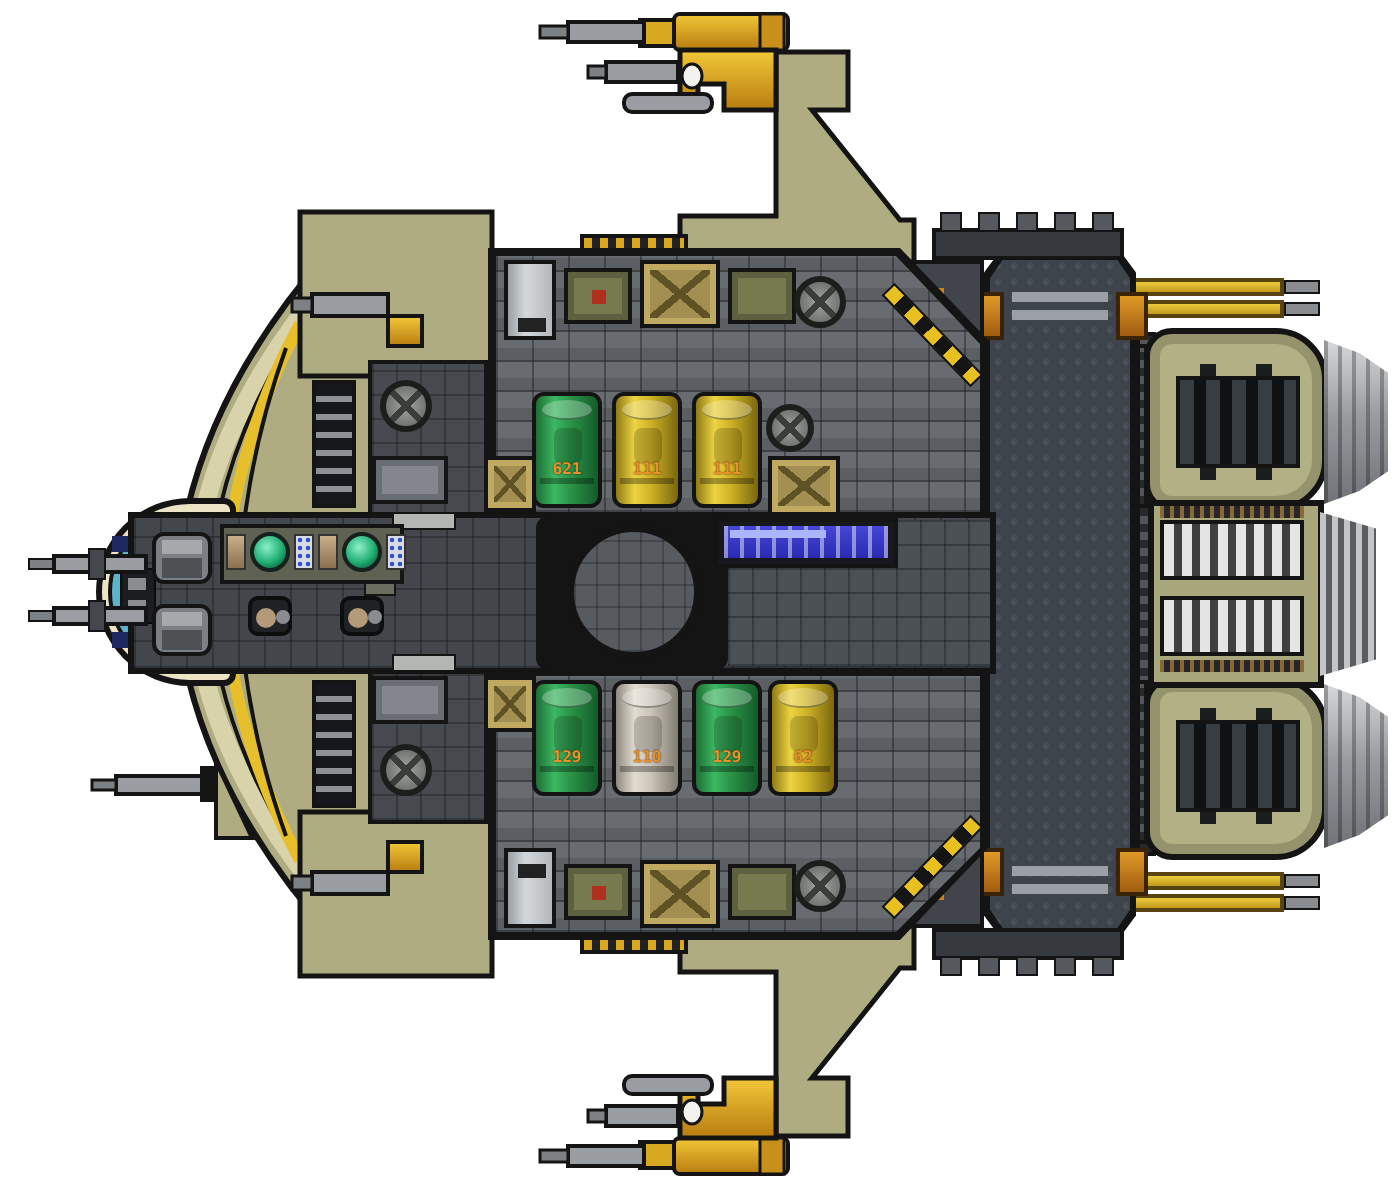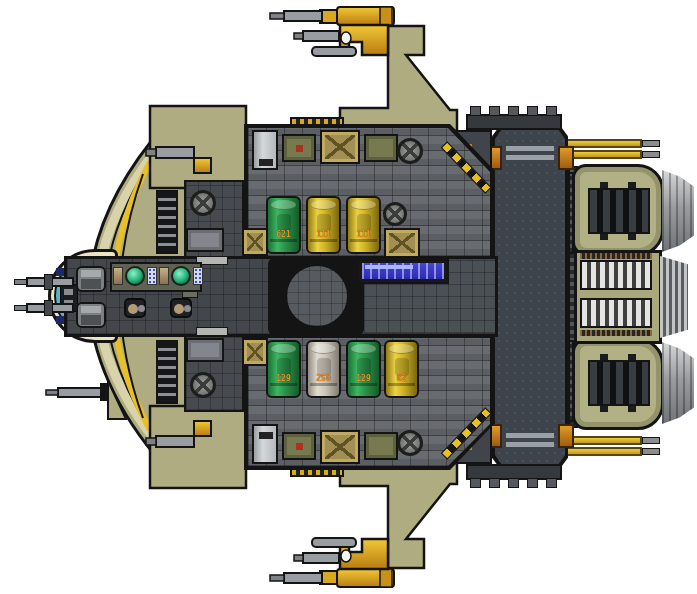--- a/index.html
+++ b/index.html
@@ -266,21 +266,21 @@
   <div class="a barrel b-green" style="left:266px;top:340px">
     <div class="cap"></div>
       <div class="emblem"></div>
       <div class="band"></div>
     <span class="blabel">129</span>
   </div>
   <div class="a barrel b-white" style="left:306px;top:340px">
     <div class="cap"></div>
       <div class="emblem"></div>
       <div class="band"></div>
-    <span class="blabel">250</span>
+    <span class="blabel">110</span>
   </div>
   <div class="a barrel b-green" style="left:346px;top:340px">
     <div class="cap"></div>
       <div class="emblem"></div>
       <div class="band"></div>
     <span class="blabel">129</span>
   </div>
   <div class="a barrel b-yellow" style="left:384px;top:340px">
     <div class="cap"></div>
       <div class="emblem"></div>

